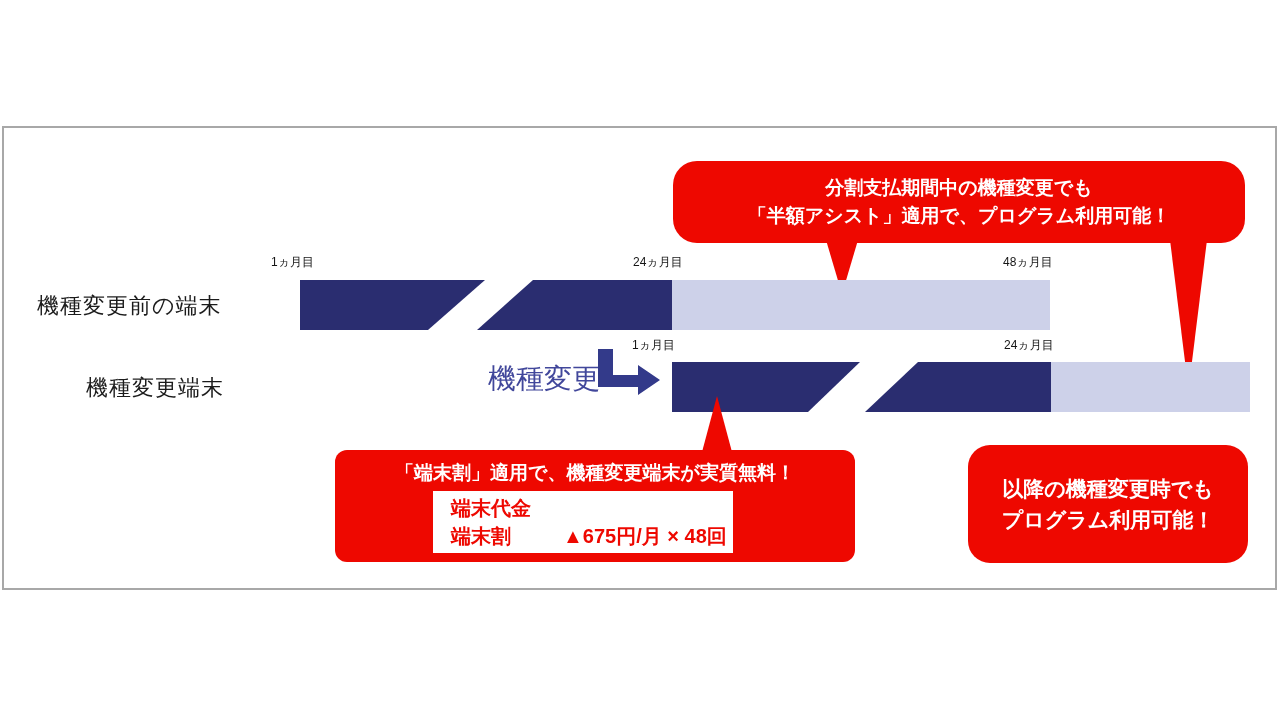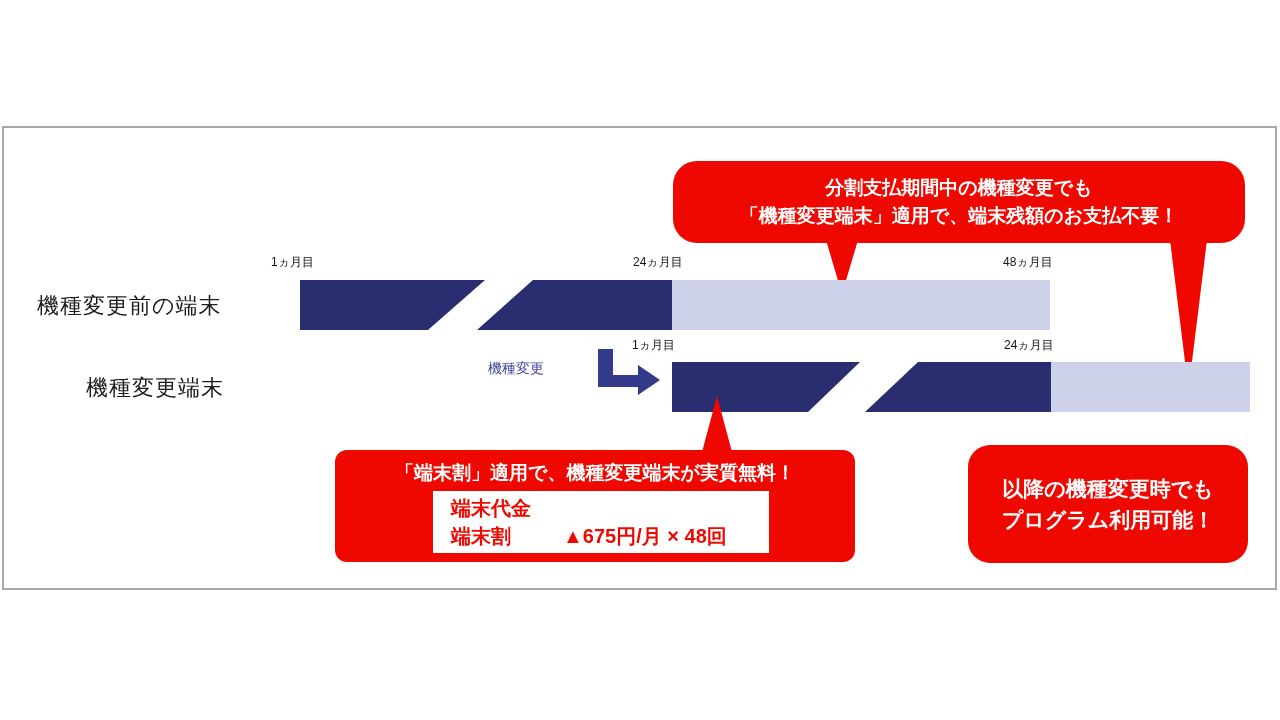--- a/index.html
+++ b/index.html
@@ -34,57 +34,57 @@
   
   .rowlabel{position:absolute;font-size:22px;color:#1b1b1b;letter-spacing:1px;white-space:nowrap;}
   .row1-label{left:37px;top:291px;}
   .row2-label{left:70px;top:373px;margin-left:16px;}
   .tick{position:absolute;font-size:12px;color:#151515;white-space:nowrap;}
   .t-r1-1{left:271px;top:254px;}
   .t-r1-24{left:633px;top:254px;}
   .t-r1-48{left:1003px;top:254px;}
   .t-r2-1{left:632px;top:337px;}
   .t-r2-24{left:1004px;top:337px;}
-  .change-label{position:absolute;left:488px;top:360px;font-size:14px;color:#41479b;white-space:nowrap;}
+  .change-label{position:absolute;left:488px;top:360px;font-size:28px;color:#41479b;white-space:nowrap;}
 
   
   .elbow-arrow{position:absolute;left:596px;top:349px;width:66px;height:50px;background:var(--arrow-navy);
     clip-path:polygon(2px 0,17px 0,17px 26px,42px 26px,42px 16px,64px 31px,42px 46px,42px 38px,2px 38px);}
 
   
   .callout{position:absolute;background:var(--red);color:#fff;font-weight:700;text-align:center;}
   .top-callout{left:673px;top:161px;width:572px;height:82px;border-radius:24px;
     display:flex;flex-direction:column;justify-content:center;gap:4px;font-size:19px;line-height:1.25;}
   .tail{position:absolute;background:var(--red);}
   .tail-down{clip-path:polygon(0 0,100% 0,50% 100%);}
   .tail-up{clip-path:polygon(50% 0,100% 100%,0 100%);}
   .top-tail-left{left:826px;top:240px;width:32px;height:54px;}
   .top-tail-right{left:1170px;top:240px;width:37px;height:150px;}
   .bl-tail{left:702px;top:396px;width:30px;height:56px;}
 
   .bl-callout{left:335px;top:450px;width:520px;height:112px;border-radius:12px;font-size:19px;}
   .bl-title{margin-top:10px;white-space:nowrap;}
-  .price-box{position:absolute;left:98px;top:41px;width:336px;height:62px;background:#fff;
+  .price-box{position:absolute;left:98px;top:41px;width:300px;height:62px;background:#fff;
     display:flex;flex-direction:column;justify-content:center;padding-left:18px;gap:1px;}
   .price-row{display:flex;align-items:center;color:var(--red);font-size:20px;font-weight:700;text-align:left;}
   .price-label{width:112px;}
   .price-value{white-space:nowrap;}
 
   .br-callout{left:968px;top:445px;width:280px;height:118px;border-radius:22px;
     display:flex;flex-direction:column;justify-content:center;gap:4px;font-size:21px;line-height:1.3;}
 </style>
 </head>
 <body>
 
 <div id="canvas">
   <div class="frame"></div>
 
   <div class="callout top-callout">
     <span>分割支払期間中の機種変更でも</span>
-    <span>「機種変更端末」適用で、端末残額のお支払不要！</span>
+    <span>「半額アシスト」適用で、プログラム利用可能！</span>
   </div>
   <div class="tail tail-down top-tail-left"></div>
   <div class="tail tail-down top-tail-right"></div>
 
   <div class="rowlabel row1-label">機種変更前の端末</div>
   <div class="tick t-r1-1">1ヵ月目</div>
   <div class="tick t-r1-24">24ヵ月目</div>
   <div class="tick t-r1-48">48ヵ月目</div>
   <div class="seg dark r1-s1"></div>
   <div class="seg dark r1-s2"></div>

